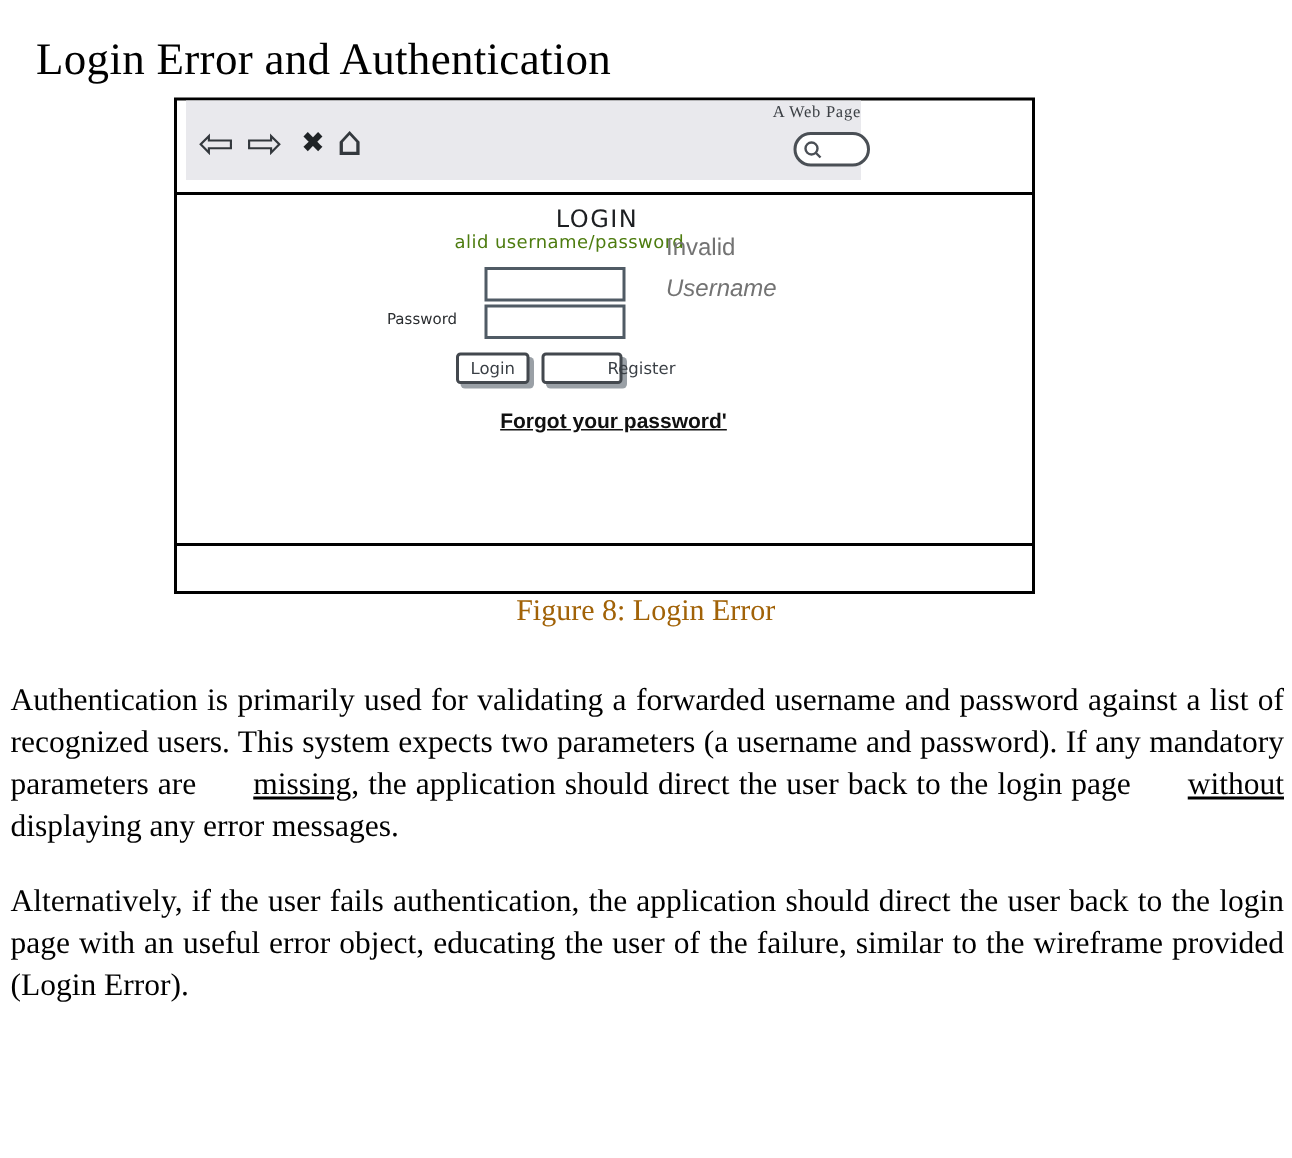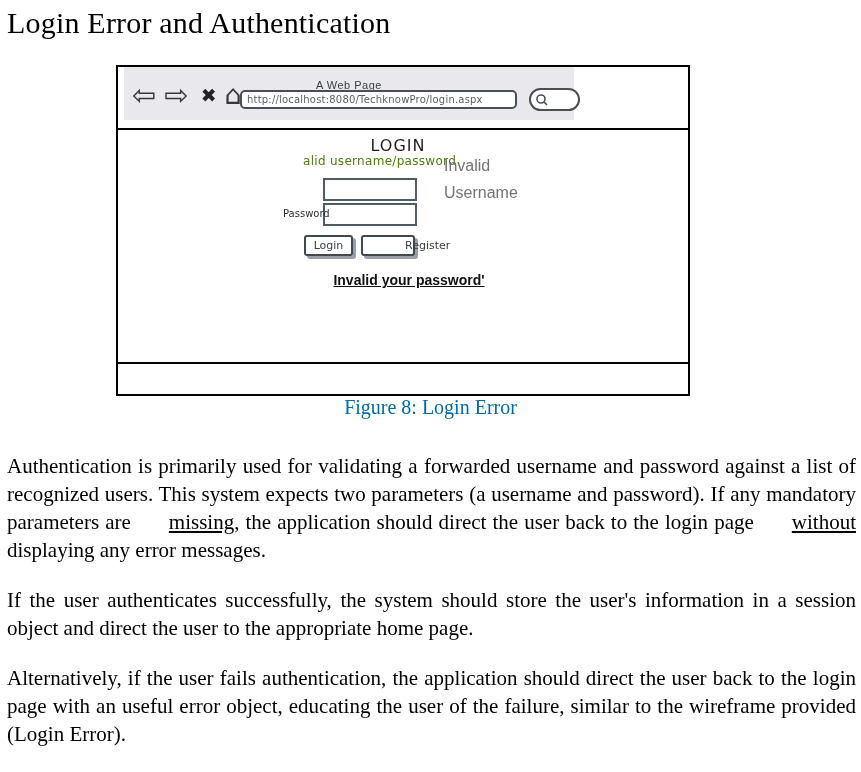--- a/index.html
+++ b/index.html
@@ -6,39 +6,39 @@
   html, body { margin: 0; padding: 0; }
   body {
     width: 861px; height: 772px;
     background: #ffffff;
     position: relative;
     font-family: "Liberation Serif", serif;
     color: #000;
     overflow: hidden;
   }
   .page-title {
-    position: absolute; left: 7px; top: 6px; margin: 0;
+    position: absolute; left: 7px; top: 6px; margin: 17px;
     font-size: 30px; font-weight: 400; letter-spacing: 0.2px;
     font-family: "Liberation Serif", serif; color: #000;
     white-space: nowrap;
   }
   
   .frame {
     position: absolute; left: 116px; top: 65px;
     width: 574px; height: 331px;
     border: 2px solid #000; background: #fff;
   }
   .chrome-bg {
     position: absolute; left: 6px; top: 0px;
     width: 450px; height: 53px;
     background: #e9e9ed;
   }
   .win-title {
-    position: absolute; left: 0; top: 12px; width: 100%;
-    text-align: center; font-family: Liberation Sans, sans-serif;
+    position: absolute; left: 0; top: 2px; width: 100%;
+    text-align: right; font-family: Liberation Serif, serif;
     font-size: 11px; color: #3c4045; letter-spacing: 0.5px;
   }
   .nav-icons {
     position: absolute; left: 8px; top: 12px; height: 32px;
     display: flex; align-items: center;
     font-family: "DejaVu Sans", sans-serif; color: #33383d;
   }
   .nav-icons .arrow { font-size: 29px; line-height: 30px; }
   .nav-icons .gap-s { width: 8px; }
   .nav-icons .gap-m { width: 12px; }
@@ -70,30 +70,30 @@
     font-size: 16px; color: #1d1f22; letter-spacing: 1px;
   }
   .error-text {
     position: absolute; left: 185px; top: 87px;
     font-family: "DejaVu Sans", sans-serif; font-size: 12px;
     color: #4d7c0f; letter-spacing: 0.3px; white-space: nowrap;
   }
   .ann { position: absolute; font-family: "Liberation Sans", sans-serif;
          font-size: 16px; color: #737373; }
   .ann-invalid  { left: 326px; top: 90px; }
-  .ann-username { left: 326px; top: 117px; }
+  .ann-username { left: 326px; top: 117px; font-style: italic; }
   .wf-input {
     position: absolute; left: 205px; width: 94px; height: 23px;
     border: 2px solid #505b65; background: #fff;
   }
   .wf-input.username { top: 111px; }
   .wf-input.password { top: 136px; }
   .pw-label {
     position: absolute; left: 140px; top: 141px;
-    font-family: "DejaVu Sans", sans-serif; font-size: 10px; color: #2a2d30; margin-left: 25px;
+    font-family: "DejaVu Sans", sans-serif; font-size: 10px; color: #2a2d30;
   }
   .wf-btn {
     position: absolute; top: 168px; height: 21px;
     background: #fff; border: 2px solid #43484e; border-radius: 3px;
     box-shadow: 3px 3px 0 #9aa0a6;
     font-family: "DejaVu Sans", sans-serif; font-size: 11px; color: #3a3f45;
     padding: 0 6px; cursor: pointer; line-height: 16px;
   }
   .wf-btn.login { left: 186px; width: 49px; }
   .wf-btn.register { left: 243px; width: 54px; padding-left: 42px; }
@@ -104,21 +104,21 @@
     font-weight: 600; color: #111; text-decoration: underline;
     cursor: pointer;
   }
   .footer-line {
     position: absolute; left: 0; top: 295px; width: 100%; height: 2px;
     background: #000;
   }
   
   .caption {
     position: absolute; left: 0; top: 396px; width: 861px;
-    text-align: center; font-size: 20px; color: #0369a1;
+    text-align: center; font-size: 20px; color: #a16207;
     font-family: "Liberation Serif", serif;
   }
   .body-text {
     position: absolute; left: 7px; top: 452px; width: 849px;
     font-size: 21px; line-height: 28px; text-align: justify;
     font-family: "Liberation Serif", serif; color: #000;
   }
   .body-text p { margin: 0 0 22px 0; }
   .u { text-decoration: underline; margin-left: 32px; }
 </style>
@@ -133,23 +133,20 @@
     <div class="win-title">A Web Page</div>
     <div class="nav-icons">
       <span class="arrow">⇦</span>
       <span class="gap-s"></span>
       <span class="arrow">⇨</span>
       <span class="gap-m"></span>
       <span class="close">✖</span>
       <span class="gap-s"></span>
       <span class="home">⌂</span>
     </div>
-    <div class="url-bar">
-      <span>http://localhost:8080/TechknowPro/login.aspx</span>
-    </div>
     <div class="search-pill">
       <svg width="16" height="16" viewBox="0 0 16 16">
         <circle cx="7" cy="7" r="4" fill="none" stroke="#4a4f55" stroke-width="1.6"></circle>
         <line x1="10" y1="10" x2="13" y2="13" stroke="#4a4f55" stroke-width="1.6"></line>
       </svg>
     </div>
   </div>
 
   <div class="chrome-divider"></div>
 
@@ -161,24 +158,23 @@
   <div class="ann ann-username">Username</div>
 
   <div class="wf-input username"></div>
   <div class="wf-input password"></div>
 
   <div class="pw-label">Password</div>
 
   <button class="wf-btn login">Login</button>
   <button class="wf-btn register">Register</button>
 
-  <a class="forgot-link">Invalid your password'</a>
+  <a class="forgot-link">Forgot your password'</a>
 
   <div class="footer-line"></div>
 </div>
 
 <div class="caption">Figure 8: Login Error</div>
 
 <div class="body-text">
   <p><span>Authentication is primarily used for validating a forwarded username and password against a list of recognized users. This system expects two parameters (a username and password). If any mandatory parameters are </span><span class="u">missing</span><span>, the application should direct the user back to the login page </span><span class="u">without</span><span> displaying any error messages.</span></p>
-  <p>If the user authenticates successfully, the system should store the user's information in a session object and direct the user to the appropriate home page.</p>
   <p>Alternatively, if the user fails authentication, the application should direct the user back to the login page with an useful error object, educating the user of the failure, similar to the wireframe provided (Login Error).</p>
 </div>
 
 </body></html>

